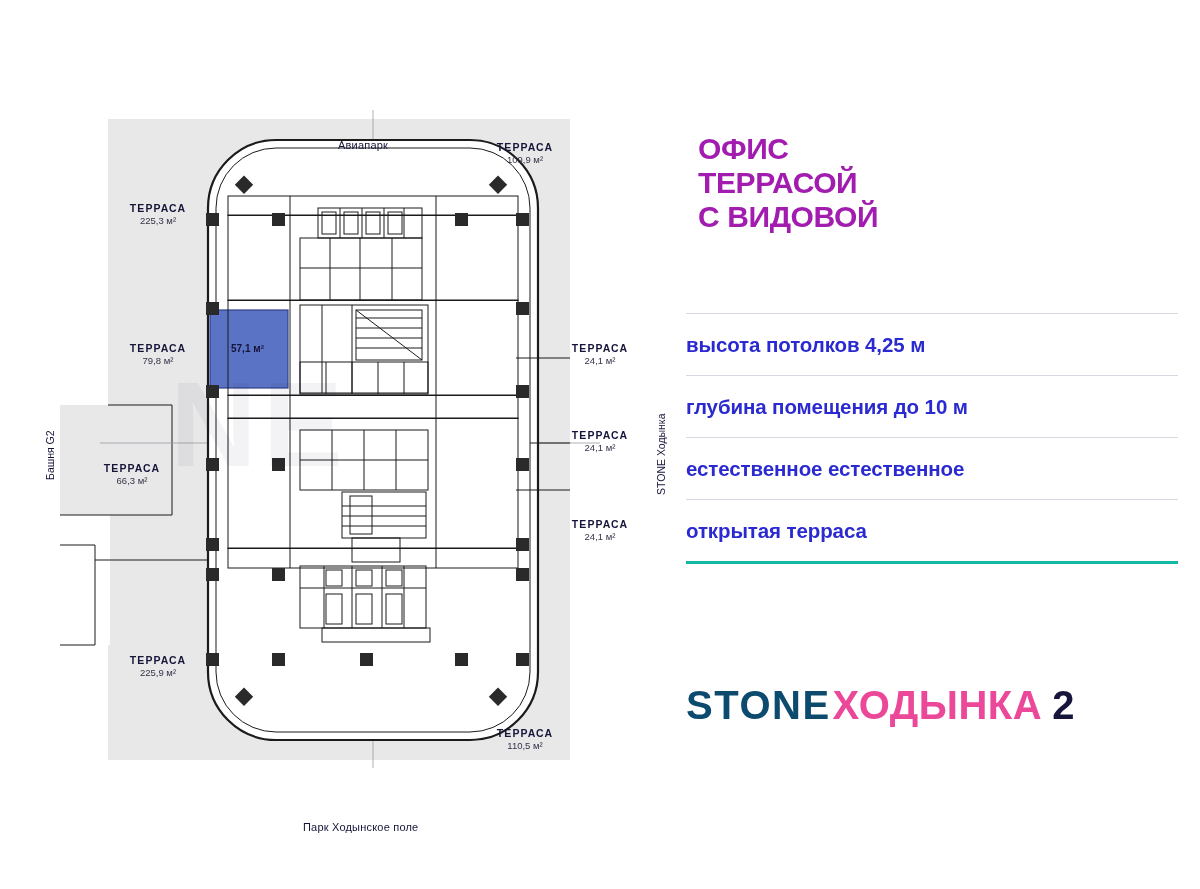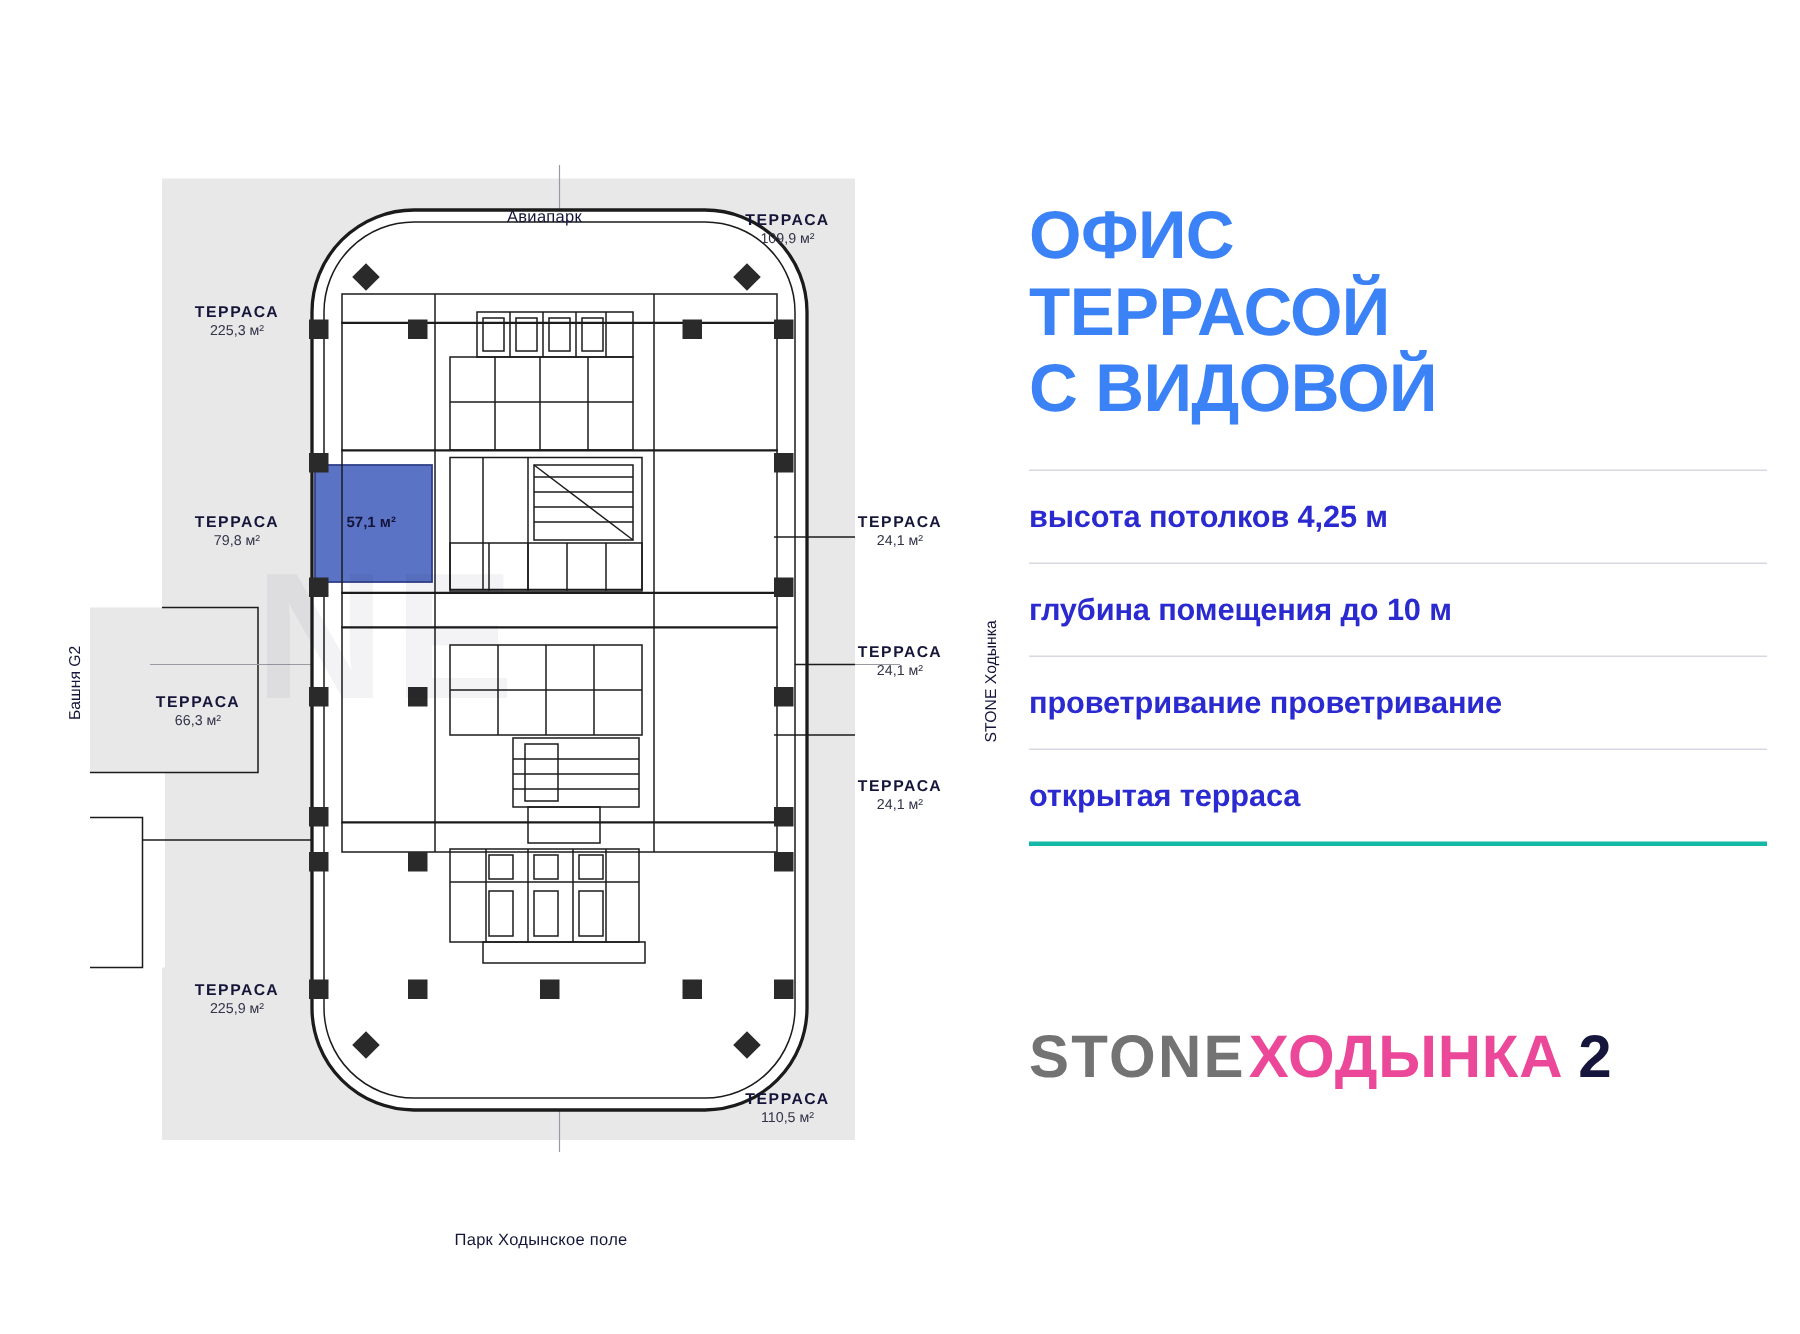--- a/index.html
+++ b/index.html
@@ -83,27 +83,27 @@
 
   
   #info-panel {
     position: absolute;
     left: 686px; top: 0;
     width: 514px; height: 889px;
   }
 
   #headline {
     position: absolute;
-    left: 0; top: 132px;
+    left: 12px; top: 132px;
     width: 500px;
-    font-size: 45px;
+    font-size: 30px;
     line-height: 1.13;
     font-weight: 800;
     letter-spacing: -0.4px;
-    color: #3b82f6;
+    color: #a21caf;
     text-transform: uppercase;
   }
   #headline div { display: block; }
 
   .feature-list {
     position: absolute;
     left: 0; top: 313px;
     width: 492px;
     text-align: right;
   }
@@ -125,21 +125,21 @@
     position: absolute;
     left: 0; top: 683px;
     display: flex;
     align-items: baseline;
     white-space: nowrap;
   }
   #brand .b-stone {
     font-size: 40px;
     font-weight: 800;
     letter-spacing: 1.5px;
-    color: #737373;
+    color: #0c4a6e;
   }
   #brand .b-rest {
     font-size: 40px;
     font-weight: 800;
     letter-spacing: 0.5px;
     color: #ec4899;
     margin-left: 2px;
   }
   #brand .b-num {
     font-size: 40px;
@@ -354,21 +354,21 @@
   </div>
 
   <div class="feature-list">
     <div class="feature-item">
       <span>высота потолков 4,25 м</span>
     </div>
     <div class="feature-item">
       <span>глубина помещения до 10 м</span>
     </div>
     <div class="feature-item">
-      <span>проветривание проветривание</span>
+      <span>естественное естественное</span>
     </div>
     <div class="feature-item">
       <span>открытая терраса</span>
     </div>
   </div>
 
   <div id="brand">
     <span class="b-stone">STONE</span>
     <span class="b-rest">ХОДЫНКА</span>
     <span class="b-num">2</span>

